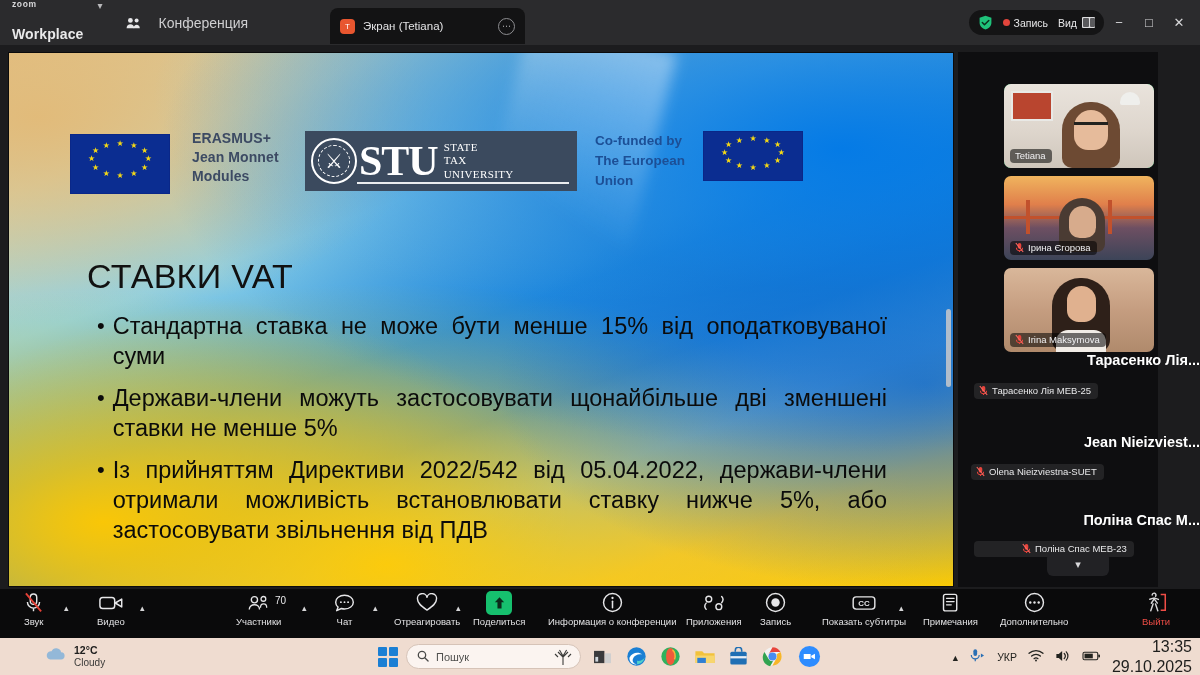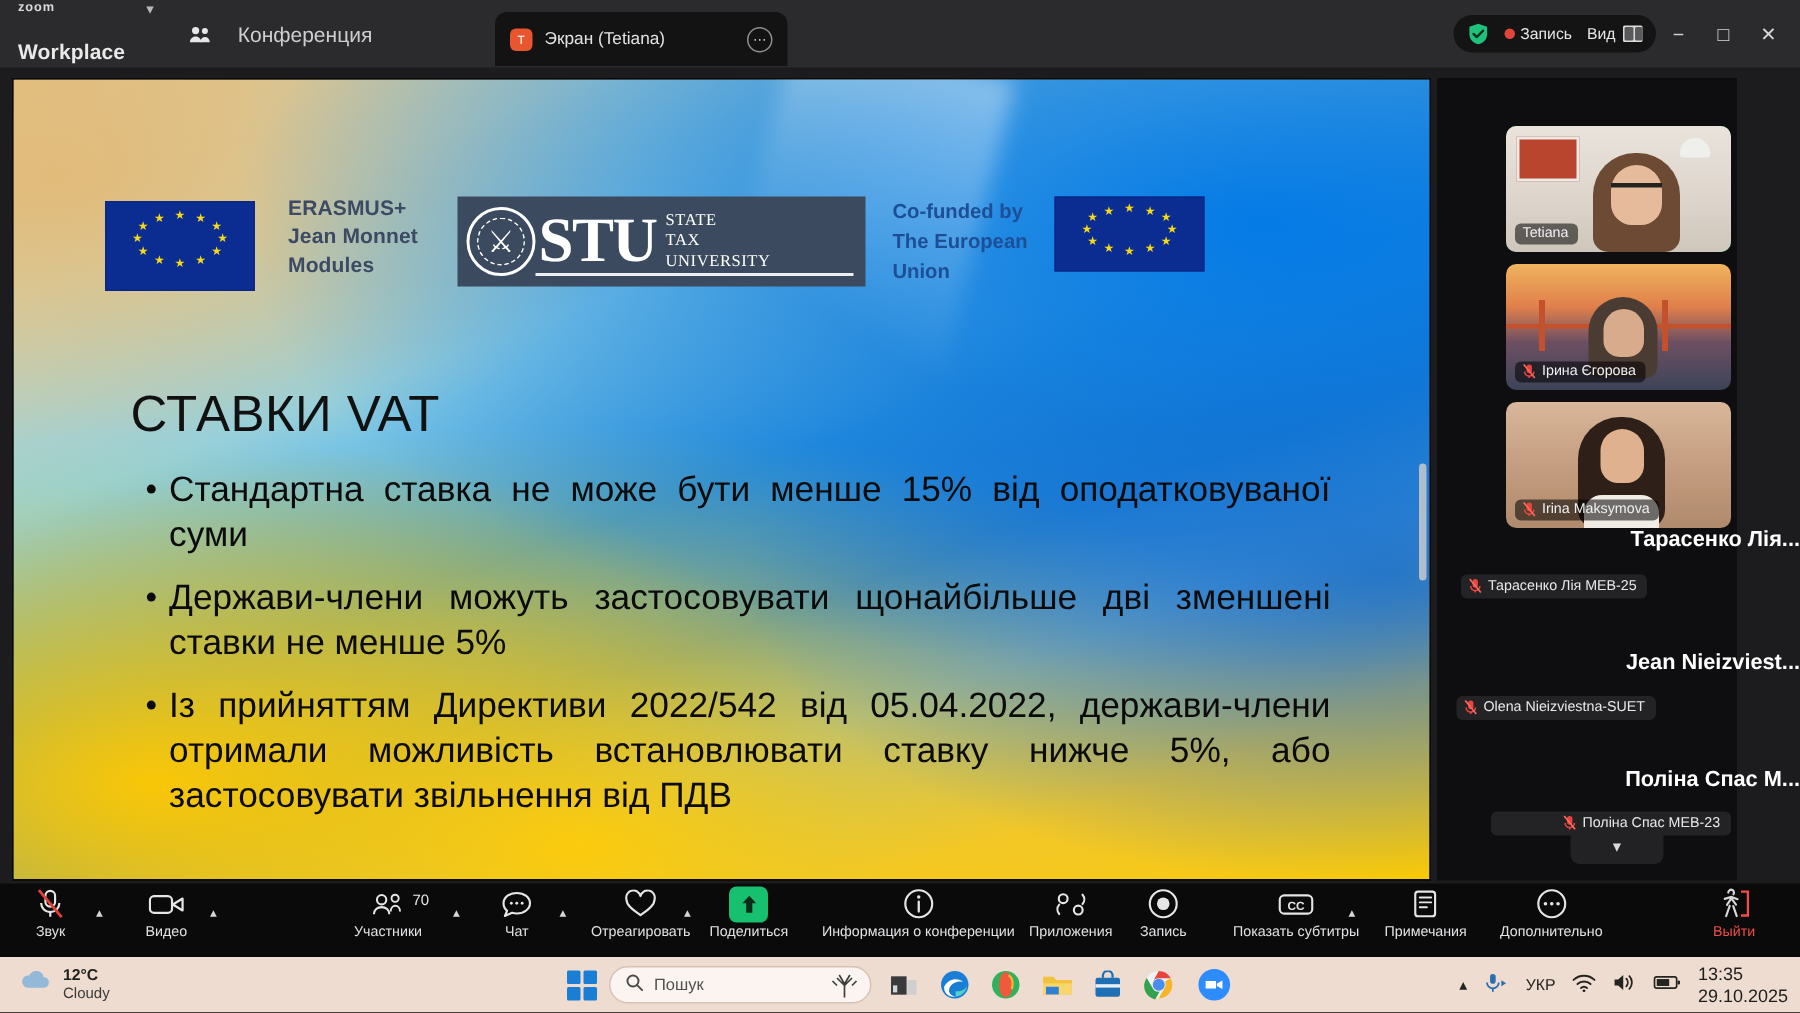--- a/index.html
+++ b/index.html
@@ -130,37 +130,37 @@
   .tool .ic{ height:21px; display:flex; align-items:center; justify-content:center; }
   .tool .lb{ font-size:9.5px; color:#e2e2e4; white-space:nowrap; }
   .caret{ position:absolute; top:14px; color:#d6d6d8; font-size:9px; }
   .pcount{ position:absolute; color:#e8e8ea; font-size:10px; }
   .share-btn{ width:26px; height:24px; background:#16c06e; border-radius:5px;
               display:flex; align-items:center; justify-content:center; }
   .tool.leave .lb{ color:#ef4d46; }
 
   
   .taskbar{ position:absolute; left:0; top:638px; width:1200px; height:37px;
-            background:#efdcd0; display:flex; align-items:center; }
+            background:#efdcd0; display:flex; align-items:center;padding-left:32px; }
   .weather{ display:flex; align-items:center; gap:7px; margin-left:12px; }
   .weather .wt{ line-height:1.1; }
   .weather .t1{ font-size:10.5px; font-weight:700; color:#20201f; }
   .weather .t2{ font-size:10px; color:#3a3a38; }
   .tb-center{ position:absolute; left:378px; top:0; height:37px; display:flex; align-items:center; gap:9px;text-align:right;}
   .win-logo{ width:19px; height:19px; display:grid; grid-template-columns:9px 9px;
              grid-template-rows:9px 9px; gap:1.5px;}
   .win-logo i{ background:#1a7fd4; display:block; border-radius:1px;}
   .searchbox{ width:175px; height:25px; background:#fbf4f0; border:1px solid #d6c3b7;
               border-radius:13px; display:flex; align-items:center; gap:7px; padding:0 10px;
               color:#50504e; font-size:11px; position:relative; overflow:hidden;}
   .tbicon{ width:25px; height:25px; border-radius:4px; display:flex; align-items:center;
            justify-content:center; position:relative;}
   .tray{ position:absolute; right:8px; top:0; height:37px; display:flex; align-items:center; gap:11px;
          color:#23231f; font-size:10.5px;}
-  .clock{ text-align:left; line-height:1.25; font-size:12px; color:#1e1e1c; }
+  .clock{ text-align:right; line-height:1.25; font-size:16px; color:#1e1e1c; }
 </style>
 </head>
 <body>
 
 <div id="app">
 
   <div class="titlebar">
     <div class="zoom-logo">
       <div class="z1">zoom</div>
       <div class="z2">Workplace</div>
@@ -373,21 +373,21 @@
           <rect x="3" y="1" width="4" height="6.4" rx="2" fill="#e8443c"></rect>
           <path d="M1.6 6.2a3.4 3.4 0 0 0 6.8 0" stroke="#e8443c" stroke-width="1.2" fill="none"></path>
           <path d="M5 9.6V11" stroke="#e8443c" stroke-width="1.2"></path>
           <path d="M.9 1 9.1 11" stroke="#ff6a62" stroke-width="1.2"></path>
         </svg>
       </span>
       <span>Olena Nieizviestna-SUET</span>
     </div>
 
     <div class="plabel" style="top:460px;">Поліна Спас М...</div>
-    <div class="pchip" style="left:36px;top:489px;padding-left:48px;">
+    <div class="pchip" style="left:16px;top:489px;padding-left:48px;">
       <span class="micoff">
         <svg width="9" height="11" viewBox="0 0 10 12">
           <rect x="3" y="1" width="4" height="6.4" rx="2" fill="#e8443c"></rect>
           <path d="M1.6 6.2a3.4 3.4 0 0 0 6.8 0" stroke="#e8443c" stroke-width="1.2" fill="none"></path>
           <path d="M5 9.6V11" stroke="#e8443c" stroke-width="1.2"></path>
           <path d="M.9 1 9.1 11" stroke="#ff6a62" stroke-width="1.2"></path>
         </svg>
       </span>
       <span>Поліна Спас МЕВ-23</span>
     </div>

